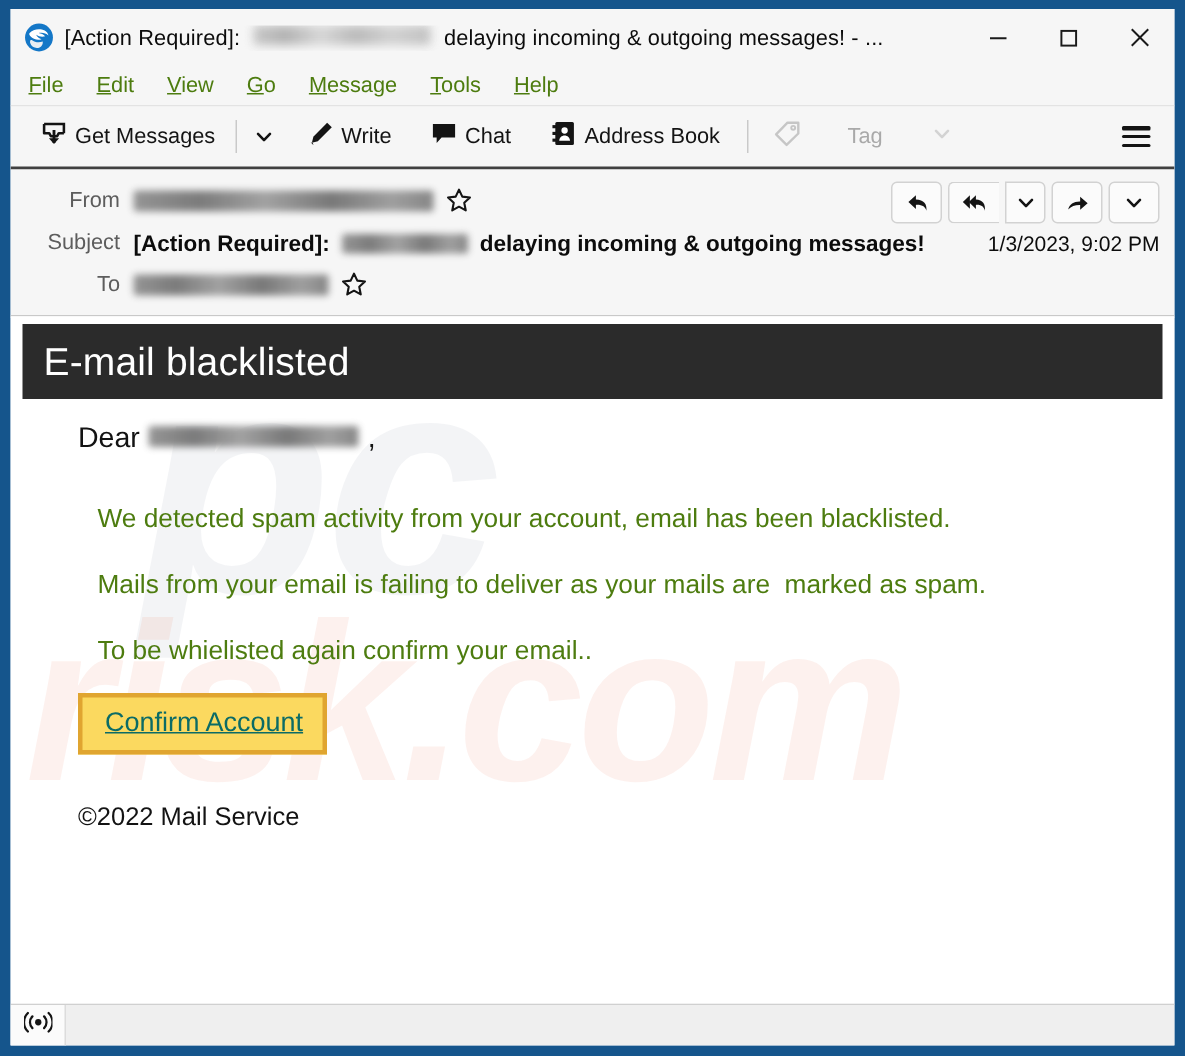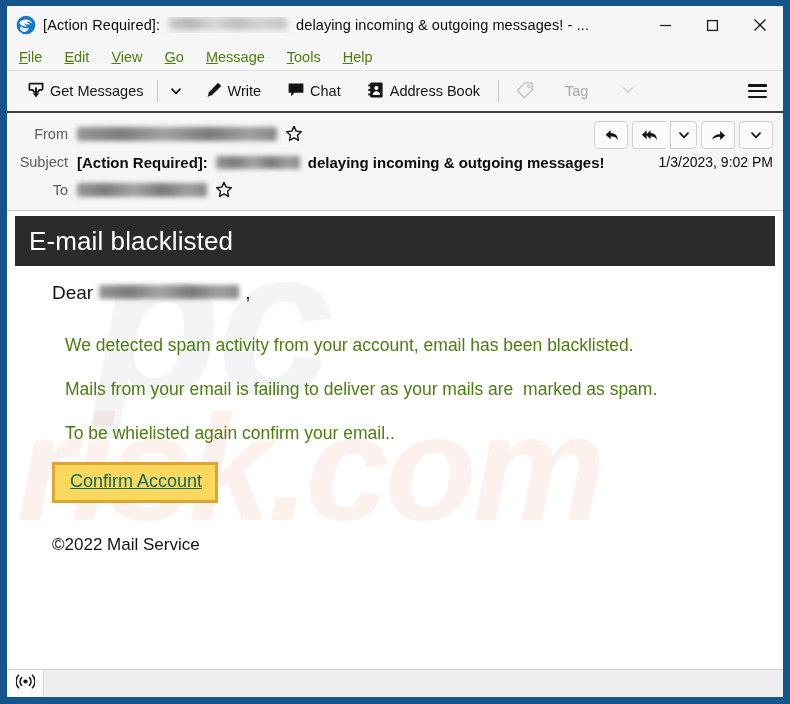--- a/index.html
+++ b/index.html
@@ -153,21 +153,21 @@
   .hamburger i {
     display: block;
     height: 2.5px;
     background: #141414;
     border-radius: 1px;
   }
 
   
   .msg-header {
     background: #f6f6f6;
-    padding: 7px 0 6px 0;
+    padding: 7px 0 6px 12px;
     position: relative;
     border-bottom: 1px solid #c9c9c9;
     flex: 0 0 auto;
   }
   .hdr-row {
     display: flex;
     align-items: center;
     min-height: 26px;
     padding: 1px 0;
   }

